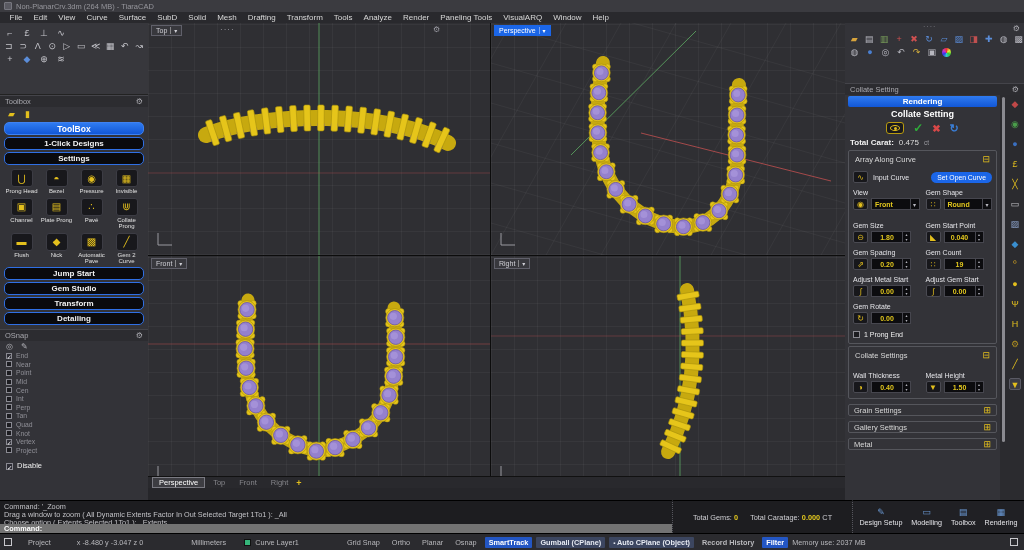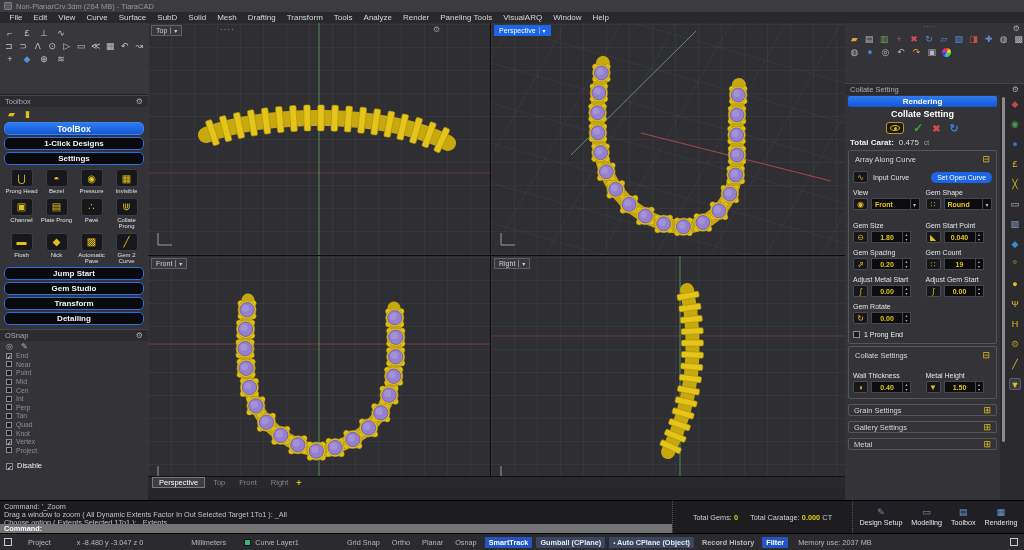--- a/index.html
+++ b/index.html
@@ -1097,16 +1097,16 @@
       <span class="sb">Curve Layer1</span>
       <span class="sb sb-toggle" style="margin-left: 40px;"><span>Grid Snap</span></span>
       <span class="sb sb-toggle" style="margin-left: 4px;"><span>Ortho</span></span>
       <span class="sb sb-toggle" style="margin-left: 4px;"><span>Planar</span></span>
       <span class="sb sb-toggle" style="margin-left: 4px;"><span>Osnap</span></span>
       <span class="sb sb-toggle blue" style="margin-left: 4px;"><span>SmartTrack</span></span>
       <span class="sb sb-toggle dim" style="margin-left: 4px;"><span>Gumball (CPlane)</span></span>
       <span class="sb sb-toggle dim" style="margin-left: 4px;"><span style="font-size: 6px;">▪ </span><span>Auto CPlane (Object)</span></span>
       <span class="sb sb-toggle" style="margin-left: 4px; font-weight: bold;"><span>Record History</span></span>
       <span class="sb sb-toggle blue" style="margin-left: 4px;"><span>Filter</span></span>
-      <span class="sb" style="margin-left: 6px;">Memory use: 2037 MB</span>
+      <span class="sb" style="">Memory use: 2037 MB</span>
       <span class="sb-ico" style="margin-left: auto; margin-right: 6px;"></span>
     </div>
 </div>
 
 </body></html>

